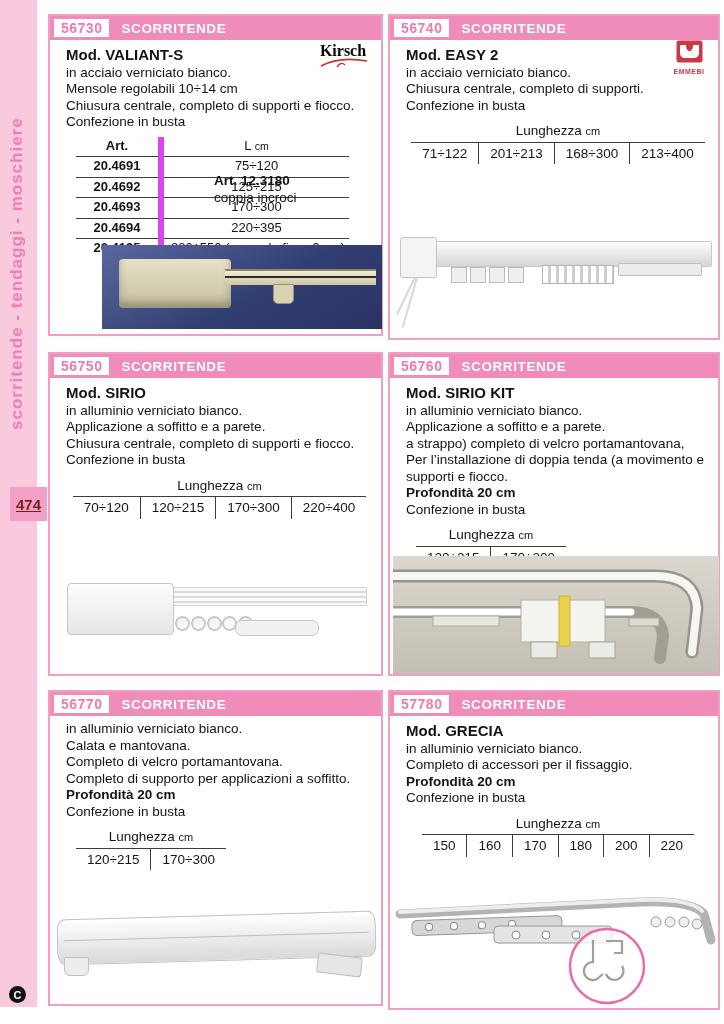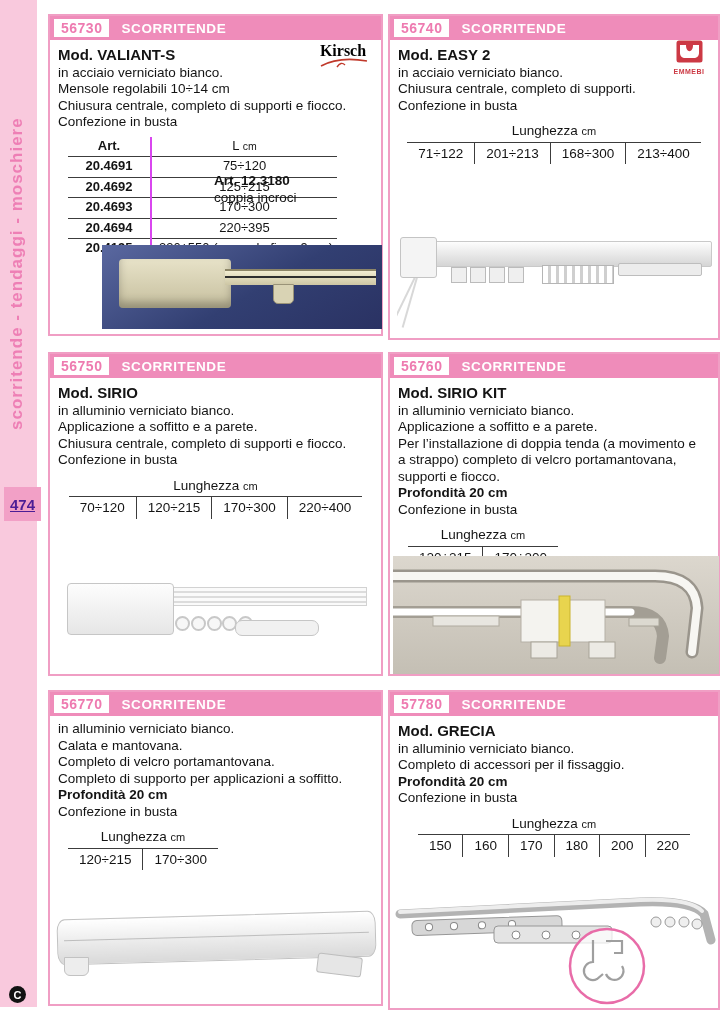--- a/index.html
+++ b/index.html
@@ -9,61 +9,61 @@
   }
   
   .sidebar{position:absolute;left:0;top:0;width:37px;height:1007px;background:#f9c9dd;}
   .sidebar-text{
     position:absolute;left:7px;top:100px;height:330px;
     writing-mode:vertical-rl;transform:rotate(180deg);
     color:#ee7fb5;font-weight:bold;font-size:17px;letter-spacing:1px;
     display:flex;align-items:center;white-space:nowrap;
   }
   .page-num{
-    position:absolute;left:4px;top:487px;width:37px;height:34px;background:#f2a0c6;
-    color:#4c1d95;font-weight:bold;font-size:15px;display:flex;align-items:center;justify-content:center;text-decoration:underline;
+    position:absolute;left:10px;top:487px;width:37px;height:34px;background:#f2a0c6;
+    color:#7f1d1d;font-weight:bold;font-size:15px;display:flex;align-items:center;justify-content:center;text-decoration:underline;
   }
   .c-logo{
     position:absolute;left:9px;top:986px;width:17px;height:17px;border-radius:50%;
     background:#121212;color:#fff;font-weight:bold;font-size:11px;
     display:flex;align-items:center;justify-content:center;
   }
   
   .box{position:absolute;background:#fff;border:2px solid #f09ec4;box-sizing:border-box;}
   #b0{left:48px;top:14px;width:335px;height:322px;}
   #b1{left:388px;top:14px;width:332px;height:326px;}
   #b2{left:48px;top:352px;width:335px;height:324px;}
   #b3{left:388px;top:352px;width:332px;height:324px;}
   #b4{left:48px;top:690px;width:335px;height:316px;}
   #b5{left:388px;top:690px;width:332px;height:320px;}
   .box-header{height:24px;background:#ef8cba;display:flex;align-items:center;}
   .code-badge{
     background:#fff;color:#ee7ab0;font-weight:bold;font-size:14px;
     margin-left:4px;padding:0 7px;height:18px;line-height:18px;letter-spacing:.5px;
   }
   .header-label{color:#fff;font-weight:bold;font-size:13.5px;letter-spacing:.6px;margin-left:12px;}
-  .box-body{padding:5px 8px 0 8px;font-size:13.5px;line-height:16.5px;}
+  .box-body{padding:5px 8px 0 16px;font-size:13.5px;line-height:16.5px;}
   .title{font-weight:bold;font-size:15px;margin:2px 0 1px 0;}
   .b{font-weight:bold;}
   
   .sizes{margin-top:9px;width:max-content;text-align:center;font-size:13.5px;}
   .sizes.center{margin-left:auto;margin-right:auto;}
   .sizes.left{margin-left:10px;}
   .sizes-hdr{border-bottom:1.5px solid #3c3c3c;padding:0 14px 2px 14px;}
   .sizes-hdr .unit{font-size:11px;}
   .sizes-cells{display:flex;justify-content:center;}
   .sizes-cells span{padding:3px 11px 2px 11px;border-left:1px solid #3c3c3c;}
   .sizes-cells span:first-child{border-left:none;}
   
   .arttable{border-collapse:collapse;table-layout:fixed;margin:6px 0 0 10px;font-size:13px;}
   .arttable th,.arttable td{padding:1px 4px 2px 4px;text-align:center;font-weight:normal;margin-top:44px;}
   .arttable .c1{width:74px;}
   .arttable .c2{width:70px;}
   .arttable tr:not(:last-child) th,.arttable tr:not(:last-child) td{border-bottom:1px solid #3c3c3c;}
-  .arttable .vd{border-left:2px solid #d946ef;}
+  .arttable .vd{border-left:6px solid #d946ef;}
   .arttable .art,.arttable .hart{font-weight:bold;}
   .arttable .unit{font-size:10.5px;}
   .arttable .wide{text-align:left;white-space:nowrap;overflow:visible;padding-left:7px;}
   .note{position:absolute;left:164px;top:112px;font-size:13.5px;line-height:17px;}
   .note .nt{font-weight:bold;margin-top:44px;}
   
   .kirsch{position:absolute;right:10px;top:26px;width:56px;text-align:center;}
   .kirsch .ktxt{font-family:"Liberation Serif",serif;font-weight:bold;font-size:16px;color:#000000;}
   .kirsch svg{position:absolute;left:2px;top:12px;}
   .emmebi{position:absolute;right:8px;top:24px;width:42px;text-align:center;}
@@ -263,22 +263,22 @@
 
 <section class="box" id="b3">
   <header class="box-header">
     <span class="code-badge">56760</span>
     <span class="header-label">SCORRITENDE</span>
   </header>
   <div class="box-body">
     <div class="title">Mod. SIRIO KIT</div>
     <div>in alluminio verniciato bianco.</div>
     <div>Applicazione a soffitto e a parete.</div>
+    <div>a strappo) completo di velcro portamantovana,</div>
     <div>Per l’installazione di doppia tenda (a movimento e</div>
-    <div>a strappo) completo di velcro portamantovana,</div>
     <div>supporti e fiocco.</div>
     <div class="b">Profondità 20 cm</div>
     <div>Confezione in busta</div>
     <div class="sizes left">
       <div class="sizes-hdr">
         <span>Lunghezza</span>
         <span class="unit">cm</span>
       </div>
       <div class="sizes-cells">
         <span>120÷215</span>

